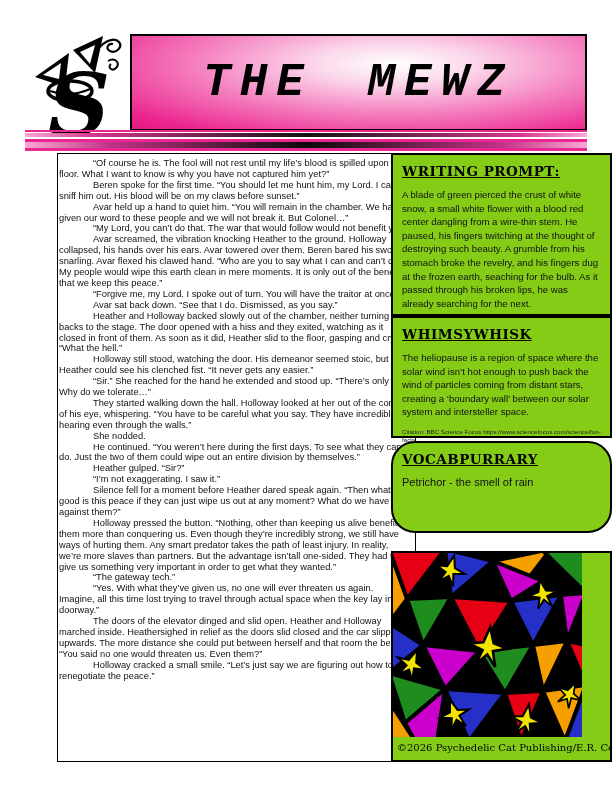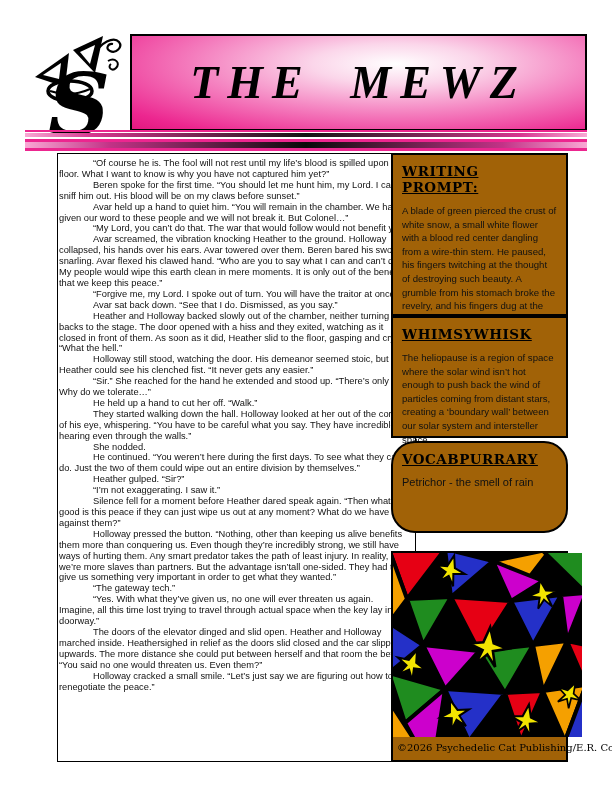--- a/index.html
+++ b/index.html
@@ -9,43 +9,43 @@
   }
   
   .logo { position:absolute; left:28px; top:34px; width:97px; height:106px; }
   .banner {
     position:absolute; left:130px; top:34px; width:453px; height:93px;
     border:2px solid #000;
     background: radial-gradient(ellipse at 58% 30%, #ffffff 0%, #fbd6ea 22%, #f47cbd 55%, #ec268f 88%, #e2187f 100%);
     display:flex; align-items:center; justify-content:center;
   }
   .banner-title {
-    font-family:Liberation Serif, serif; font-style:italic; font-weight:bold;
+    font-family:Liberation Mono, monospace; font-style:italic; font-weight:bold;
     font-size:46px; color:#000; letter-spacing:9px; word-spacing:18px; white-space:nowrap;
   }
   .stripe { position:absolute; left:25px; width:562px; }
   .stripe-a { top:130px; }
   .stripe-b { top:139px; }
   .bar-solid2 { height:2px; background:#ec268f; }
   .bar-solid3 { height:3px; background:#ec268f; }
   .bar-grad4 { height:4px; margin-top:1px;
     background:linear-gradient(to right, #f9a8d4 0%, #d6368f 12%, #141414 50%, #d6368f 88%, #f9a8d4 100%); }
   .bar-grad6 { height:6px;
     background:linear-gradient(to right, #f9a8d4 0%, #c23387 15%, #0a0a0a 50%, #c23387 85%, #f9a8d4 100%); }
   
   .story-box {
     position:absolute; left:27px; top:153px; width:359px; height:609px;
     border:1px solid #000; box-sizing:border-box; padding:4px 5px 4px 1px;
     font-size:9.3px; line-height:10.9px; color:#111;margin-left:30px;
   }
   .story-box p { margin:0; text-indent:34px; }
   
   .side-box {
-    position:absolute; left:391px; width:177px; box-sizing:border-box;
-    border:2px solid #000; background:#a16207; padding:8px 9px 6px 9px;
+    position:absolute; left:391px; width:221px; box-sizing:border-box;
+    border:2px solid #000; background:#84cc16; padding:8px 9px 6px 9px;
   }
   .box-writing  { top:153px; height:163px; }
   .box-whimsy   { top:316px; height:122px; }
   .box-vocab    { top:441px; height:92px;border-radius:24px; }
   .box-art      { top:551px; height:211px; padding:0; }
   .box-heading {
     font-family:"DejaVu Serif", serif; font-weight:bold; font-size:13.5px;
     letter-spacing:0.5px; text-decoration:underline; margin:0 0 9px 0; color:#000;
   }
   .box-body { font-size:9.6px; line-height:13.6px; color:#111; margin:0; }
@@ -96,21 +96,20 @@
     <p>“Of course he is. The fool will not rest until my life’s blood is spilled upon the floor. What I want to know is why you have not captured him yet?”</p>
     <p>Beren spoke for the first time. “You should let me hunt him, my Lord. I can sniff him out. His blood will be on my claws before sunset.”</p>
     <p>Avar held up a hand to quiet him. “You will remain in the chamber. We have given our word to these people and we will not break it. But Colonel…”</p>
     <p>“My Lord, you can’t do that. The war that would follow would not benefit you.”</p>
     <p>Avar screamed, the vibration knocking Heather to the ground. Holloway collapsed, his hands over his ears. Avar towered over them. Beren bared his sword, snarling. Avar flexed his clawed hand. “Who are you to say what I can and can’t do? My people would wipe this earth clean in mere moments. It is only out of the benefits that we keep this peace.”</p>
     <p>“Forgive me, my Lord. I spoke out of turn. You will have the traitor at once.”</p>
     <p>Avar sat back down. “See that I do. Dismissed, as you say.”</p>
     <p>Heather and Holloway backed slowly out of the chamber, neither turning their backs to the stage. The door opened with a hiss and they exited, watching as it closed in front of them. As soon as it did, Heather slid to the floor, gasping and crying. “What the hell.”</p>
     <p>Holloway still stood, watching the door. His demeanor seemed stoic, but Heather could see his clenched fist. “It never gets any easier.”</p>
     <p>“Sir.” She reached for the hand he extended and stood up. “There’s only two. Why do we tolerate…”</p>
-    <p>He held up a hand to cut her off. “Walk.”</p>
     <p>They started walking down the hall. Holloway looked at her out of the corner of his eye, whispering. “You have to be careful what you say. They have incredible hearing even through the walls.”</p>
     <p>She nodded.</p>
     <p>He continued. “You weren’t here during the first days. To see what they can do. Just the two of them could wipe out an entire division by themselves.”</p>
     <p>Heather gulped. “Sir?”</p>
     <p>“I’m not exaggerating. I saw it.”</p>
     <p>Silence fell for a moment before Heather dared speak again. “Then what good is this peace if they can just wipe us out at any moment? What do we have against them?”</p>
     <p>Holloway pressed the button. “Nothing, other than keeping us alive benefits them more than conquering us. Even though they’re incredibly strong, we still have ways of hurting them. Any smart predator takes the path of least injury. In reality, we’re more slaves than partners. But the advantage isn’tall one-sided. They had to give us something very important in order to get what they wanted.”</p>
     <p>“The gateway tech.”</p>
     <p>“Yes. With what they’ve given us, no one will ever threaten us again. Imagine, all this time lost trying to travel through actual space when the key lay in a doorway.”</p>
     <p>The doors of the elevator dinged and slid open. Heather and Holloway marched inside. Heathersighed in relief as the doors slid closed and the car slipped upwards. The more distance she could put between herself and that room the better. “You said no one would threaten us. Even them?”</p>

